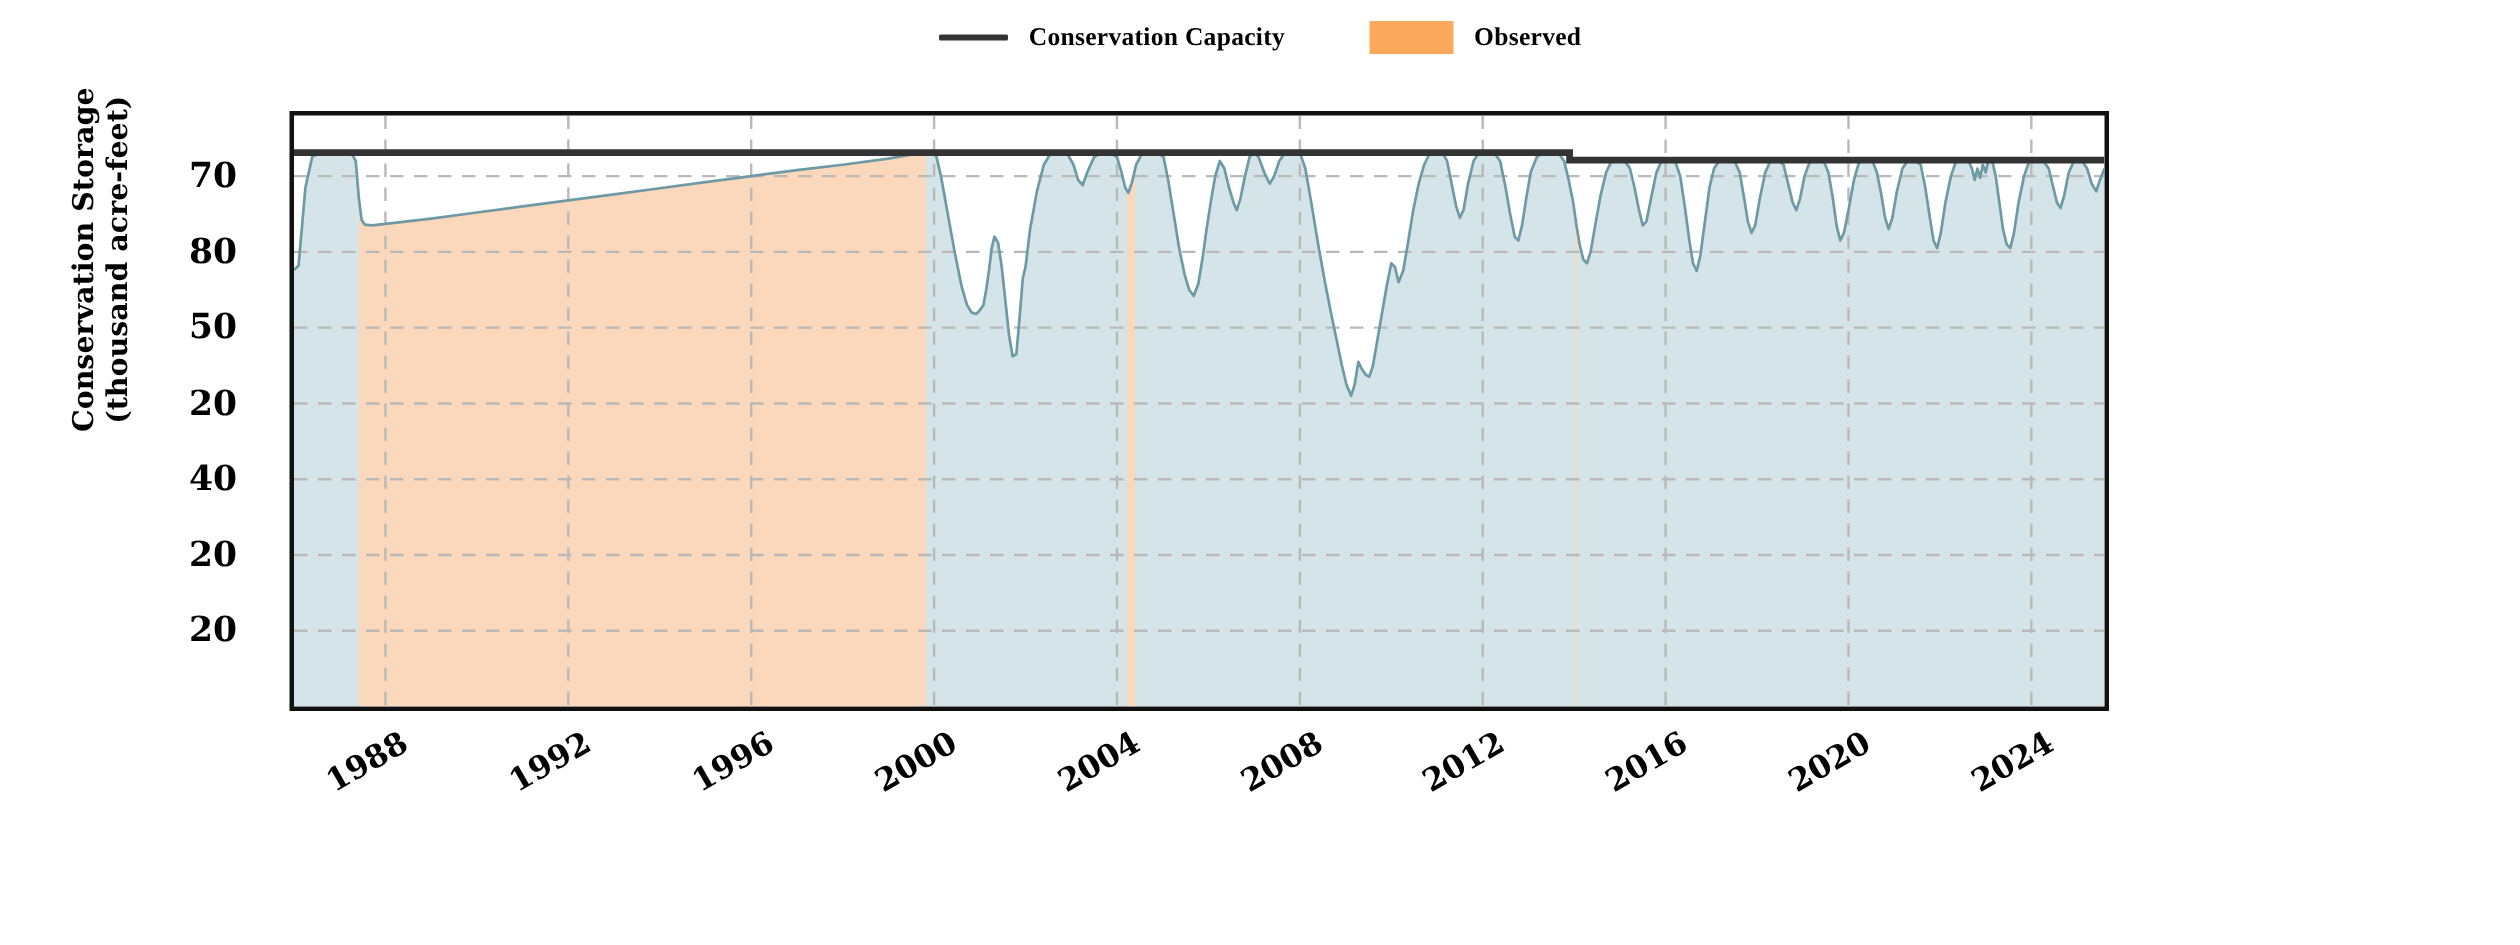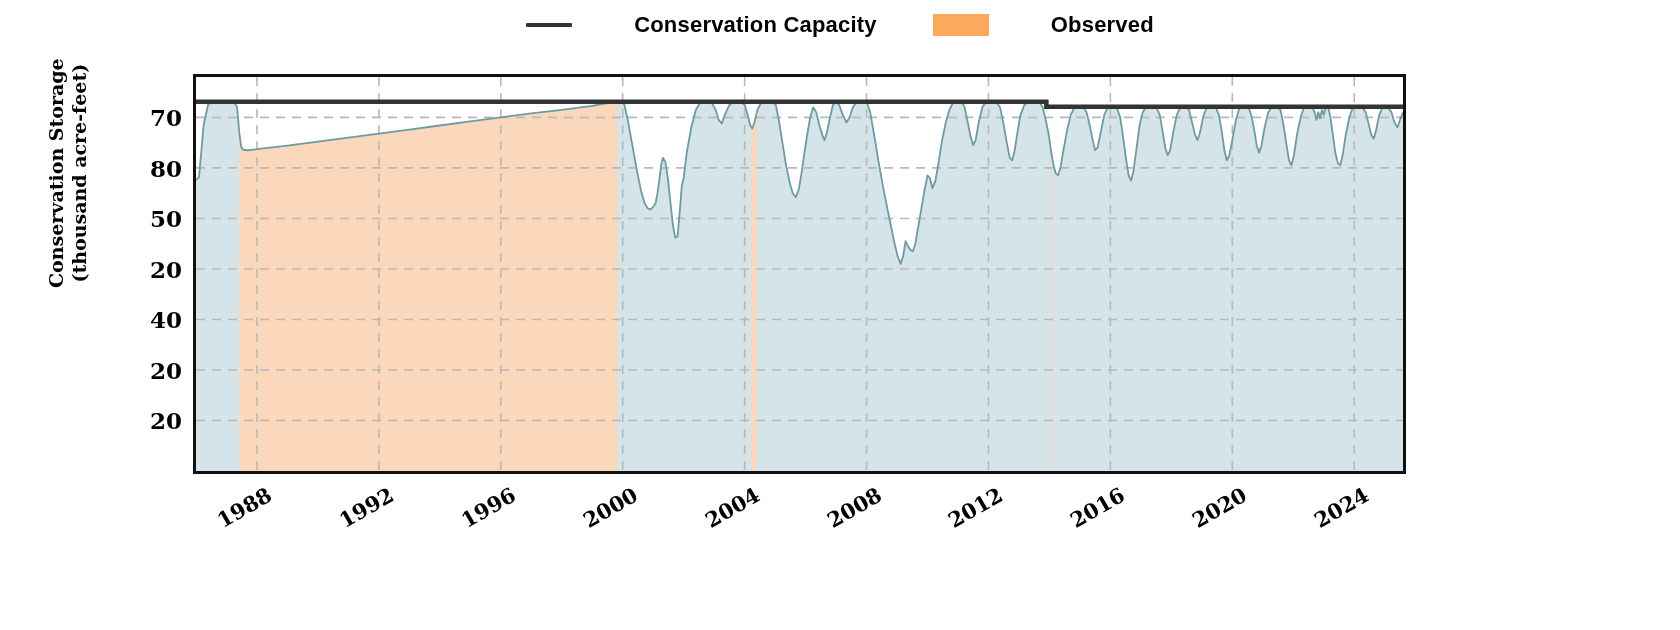--- a/index.html
+++ b/index.html
@@ -5,36 +5,36 @@
   html,body{margin:0;padding:0;background:#ffffff;}
   body{width:1680px;height:630px;font-family:"DejaVu Serif",serif;overflow:hidden;}
   #root{position:relative;width:1680px;height:630px;}
 
   
   #legend{position:absolute;left:0;top:8px;width:1680px;height:34px;
           display:flex;justify-content:center;align-items:center;gap:0;}
   .leg-item{display:flex;align-items:center;margin:0 28px;}
   .leg-line{width:46px;height:4px;background:#333333;margin-right:14px;border-radius:1px;}
   .leg-swatch{width:56px;height:22px;margin-right:14px;}
-  .leg-label{font-family:Liberation Sans, sans-serif;font-size:22px;font-weight:700;color:#000000;
-             letter-spacing:.2px;white-space:nowrap;margin-left:48px;}
+  .leg-label{font-family:Liberation Serif, serif;font-size:17px;font-weight:700;color:#000000;
+             letter-spacing:.2px;white-space:nowrap;}
 
   
   #ylabel{position:absolute;left:-132px;top:150px;width:400px;text-align:center;
           transform:rotate(-90deg);transform-origin:center center;
           font-family:"DejaVu Serif",serif;font-size:19px;font-weight:700;color:#000;
           line-height:1.22;}
   #ylabel span{display:block;}
 
   
   #plot{position:absolute;left:193px;top:74px;width:1213px;height:400px;
         border:3px solid #111111;box-sizing:border-box;background:#ffffff;}
   #inner{position:absolute;left:0;top:0;width:100%;height:100%;overflow:hidden;}
   #inner svg{display:block;}
-  .ytick-abs{position:absolute;width:56px;text-align:right;
+  .ytick-abs{position:absolute;width:56px;text-align:left;
          font-family:"DejaVu Serif",serif;font-size:23px;font-weight:700;color:#000;
          transform:translateY(-50%);}
 
   
   .xtick{position:absolute;font-family:"DejaVu Serif",serif;font-size:21px;font-weight:700;
          color:#000;transform:rotate(-30deg);transform-origin:right top;white-space:nowrap;}
 </style>
 </head>
 <body>
 

